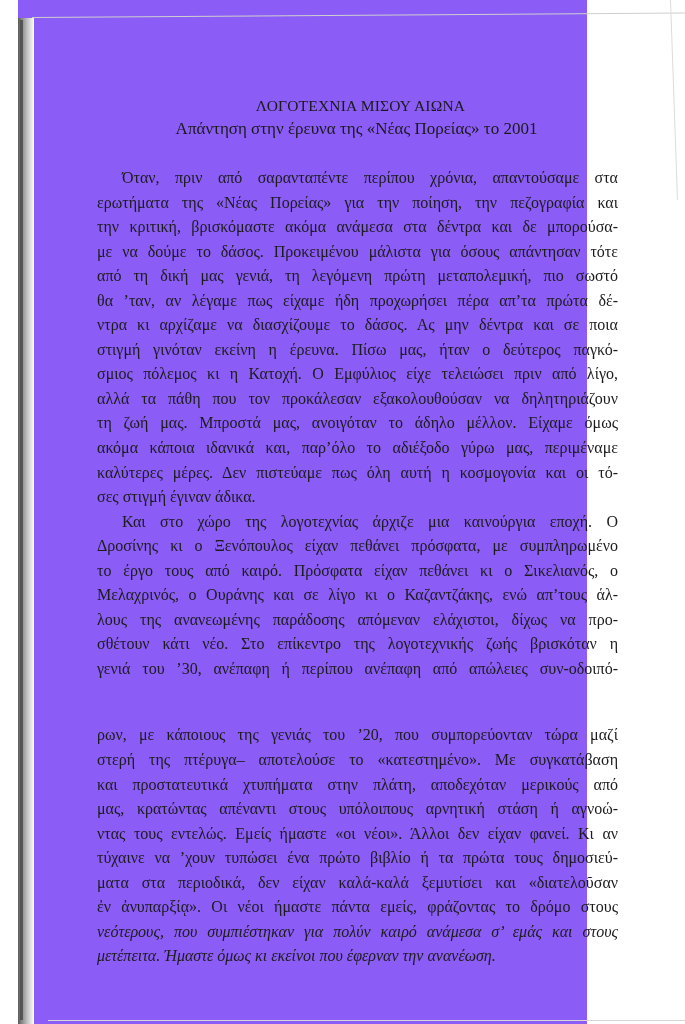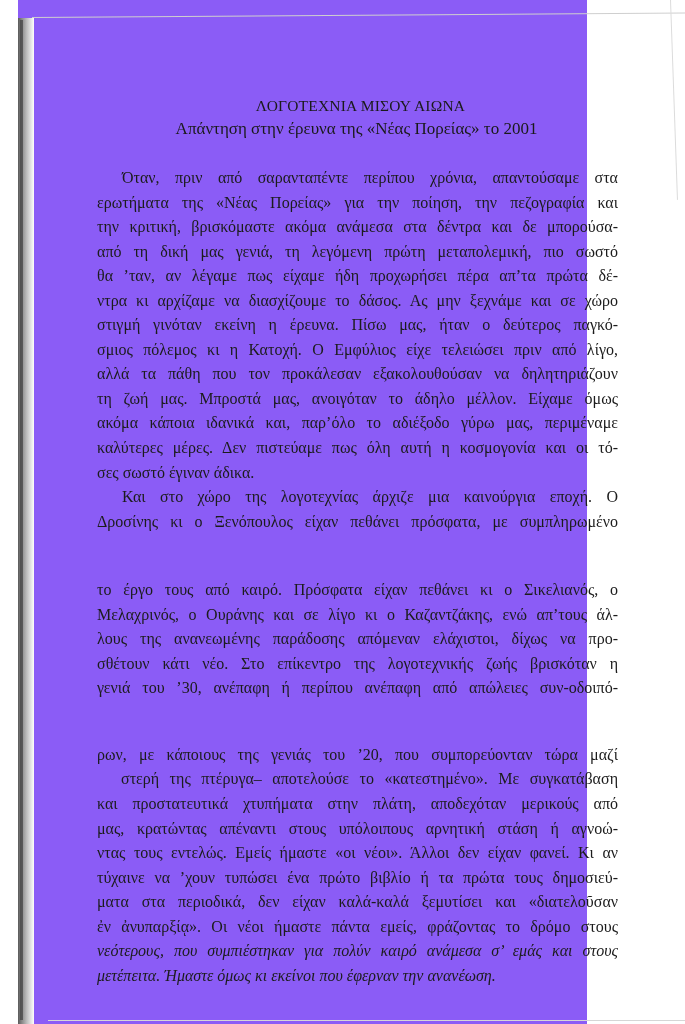--- a/index.html
+++ b/index.html
@@ -120,41 +120,42 @@
   <div class="bottom-edge"></div>
 
   <div class="heading heading-title">ΛΟΓΟΤΕΧΝΙΑ ΜΙΣΟΥ ΑΙΩΝΑ</div>
   <div class="heading heading-subtitle">Απάντηση στην έρευνα της «Νέας Πορείας» το 2001</div>
 
   <div class="body-text">
     <div>
       <span class="line indent" style="white-space: normal; overflow: hidden;">Όταν, πριν από σαρανταπέντε περίπου χρόνια, απαντούσαμε στα</span>
       <span class="line" style="white-space: normal; overflow: hidden;">ερωτήματα της «Νέας Πορείας» για την ποίηση, την πεζογραφία και</span>
       <span class="line" style="white-space: normal; overflow: hidden;">την κριτική, βρισκόμαστε ακόμα ανάμεσα στα δέντρα και δε μπορούσα-</span>
+      <span class="line" style="white-space: normal; overflow: hidden;">με να δούμε το δάσος. Προκειμένου μάλιστα για όσους απάντησαν τότε</span>
       <span class="line" style="white-space: normal; overflow: hidden;">από τη δική μας γενιά, τη λεγόμενη πρώτη μεταπολεμική, πιο σωστό</span>
       <span class="line" style="white-space: normal; overflow: hidden;">θα ’ταν, αν λέγαμε πως είχαμε ήδη προχωρήσει πέρα απ’τα πρώτα δέ-</span>
-      <span class="line" style="white-space: normal; overflow: hidden;">ντρα κι αρχίζαμε να διασχίζουμε το δάσος. Ας μην ξεχνάμε και σε χώρο</span>
+      <span class="line" style="white-space: normal; overflow: hidden;">ντρα κι αρχίζαμε να διασχίζουμε το δάσος. Ας μην δέντρα και σε ποια</span>
       <span class="line" style="white-space: normal; overflow: hidden;">στιγμή γινόταν εκείνη η έρευνα. Πίσω μας, ήταν ο δεύτερος παγκό-</span>
       <span class="line" style="white-space: normal; overflow: hidden;">σμιος πόλεμος κι η Κατοχή. Ο Εμφύλιος είχε τελειώσει πριν από λίγο,</span>
       <span class="line" style="white-space: normal; overflow: hidden;">αλλά τα πάθη που τον προκάλεσαν εξακολουθούσαν να δηλητηριάζουν</span>
       <span class="line" style="white-space: normal; overflow: hidden;">τη ζωή μας. Μπροστά μας, ανοιγόταν το άδηλο μέλλον. Είχαμε όμως</span>
       <span class="line" style="white-space: normal; overflow: hidden;">ακόμα κάποια ιδανικά και, παρ’όλο το αδιέξοδο γύρω μας, περιμέναμε</span>
       <span class="line" style="white-space: normal; overflow: hidden;">καλύτερες μέρες. Δεν πιστεύαμε πως όλη αυτή η κοσμογονία και οι τό-</span>
-      <span class="line last" style="white-space: normal; overflow: hidden;">σες σωστό έγιναν άδικα.</span>
+      <span class="line last" style="white-space: normal; overflow: hidden;">σες στιγμή έγιναν άδικα.</span>
     </div>
     <div>
       <span class="line indent" style="white-space: normal; overflow: hidden;">Και στο χώρο της λογοτεχνίας άρχιζε μια καινούργια εποχή. Ο</span>
       <span class="line" style="white-space: normal; overflow: hidden;">Δροσίνης κι ο Ξενόπουλος είχαν πεθάνει πρόσφατα, με συμπληρωμένο</span>
-      <span class="line" style="white-space: normal; overflow: hidden; margin-top: 44px;">το έργο τους από καιρό. Πρόσφατα είχαν πεθάνει κι ο Σικελιανός, ο</span>
+      <span class="line" style="white-space: normal; overflow: hidden;">το έργο τους από καιρό. Πρόσφατα είχαν πεθάνει κι ο Σικελιανός, ο</span>
       <span class="line" style="white-space: normal; overflow: hidden;">Μελαχρινός, ο Ουράνης και σε λίγο κι ο Καζαντζάκης, ενώ απ’τους άλ-</span>
       <span class="line" style="white-space: normal; overflow: hidden;">λους της ανανεωμένης παράδοσης απόμεναν ελάχιστοι, δίχως να προ-</span>
       <span class="line" style="white-space: normal; overflow: hidden;">σθέτουν κάτι νέο. Στο επίκεντρο της λογοτεχνικής ζωής βρισκόταν η</span>
       <span class="line" style="white-space: normal; overflow: hidden;">γενιά του ’30, ανέπαφη ή περίπου ανέπαφη από απώλειες συν-οδοιπό-</span>
       <span class="line" style="white-space: normal; overflow: hidden; margin-top: 42px;">ρων, με κάποιους της γενιάς του ’20, που συμπορεύονταν τώρα μαζί</span>
-      <span class="line" style="white-space: normal; overflow: hidden; margin-left: 24px;">στερή της πτέρυγα– αποτελούσε το «κατεστημένο». Με συγκατάβαση</span>
+      <span class="line" style="white-space: normal; overflow: hidden;">στερή της πτέρυγα– αποτελούσε το «κατεστημένο». Με συγκατάβαση</span>
       <span class="line" style="white-space: normal; overflow: hidden;">και προστατευτικά χτυπήματα στην πλάτη, αποδεχόταν μερικούς από</span>
       <span class="line" style="white-space: normal; overflow: hidden;">μας, κρατώντας απέναντι στους υπόλοιπους αρνητική στάση ή αγνοώ-</span>
       <span class="line" style="white-space: normal; overflow: hidden;">ντας τους εντελώς. Εμείς ήμαστε «οι νέοι». Άλλοι δεν είχαν φανεί. Κι αν</span>
       <span class="line" style="white-space: normal; overflow: hidden;">τύχαινε να ’χουν τυπώσει ένα πρώτο βιβλίο ή τα πρώτα τους δημοσιεύ-</span>
       <span class="line" style="white-space: normal; overflow: hidden;">ματα στα περιοδικά, δεν είχαν καλά-καλά ξεμυτίσει και «διατελοῦσαν</span>
       <span class="line" style="white-space: normal; overflow: hidden;">ἐν ἀνυπαρξίᾳ». Οι νέοι ήμαστε πάντα εμείς, φράζοντας το δρόμο στους</span>
       <span class="line" style="white-space: normal; overflow: hidden; font-style: italic;">νεότερους, που συμπιέστηκαν για πολύν καιρό ανάμεσα σ’ εμάς και στους</span>
       <span class="line last" style="white-space: normal; overflow: hidden; font-style: italic;">μετέπειτα. Ήμαστε όμως κι εκείνοι που έφερναν την ανανέωση.</span>
     </div>
   </div>

